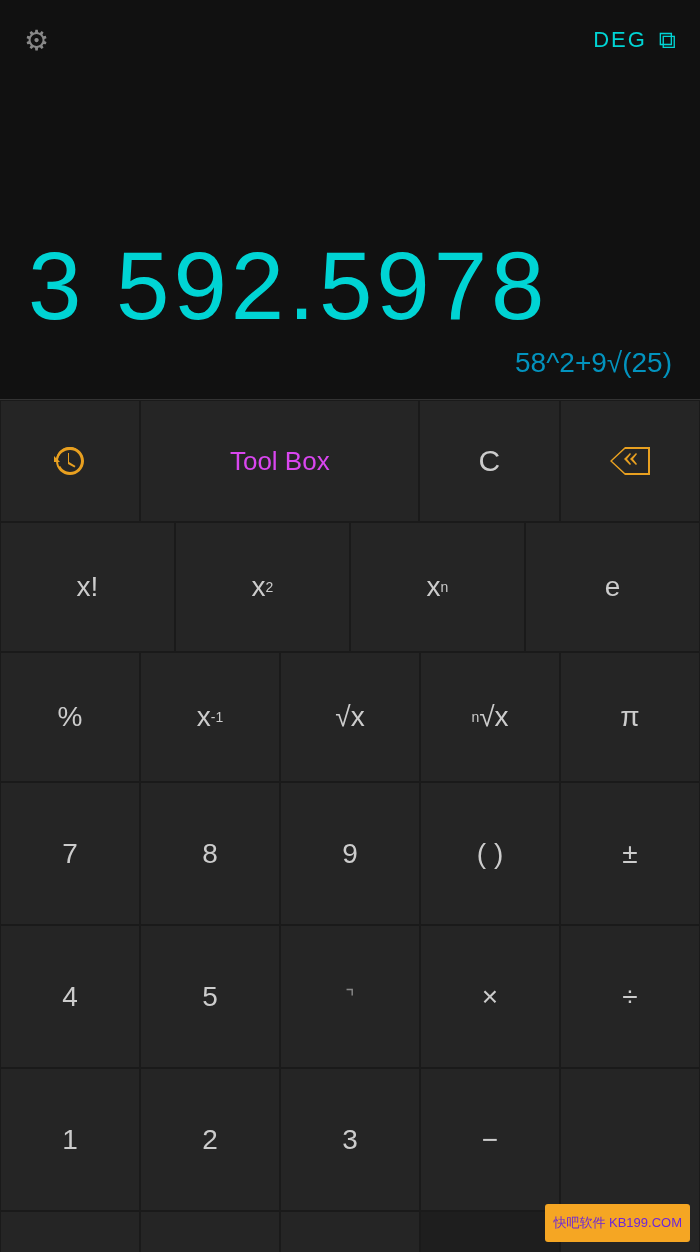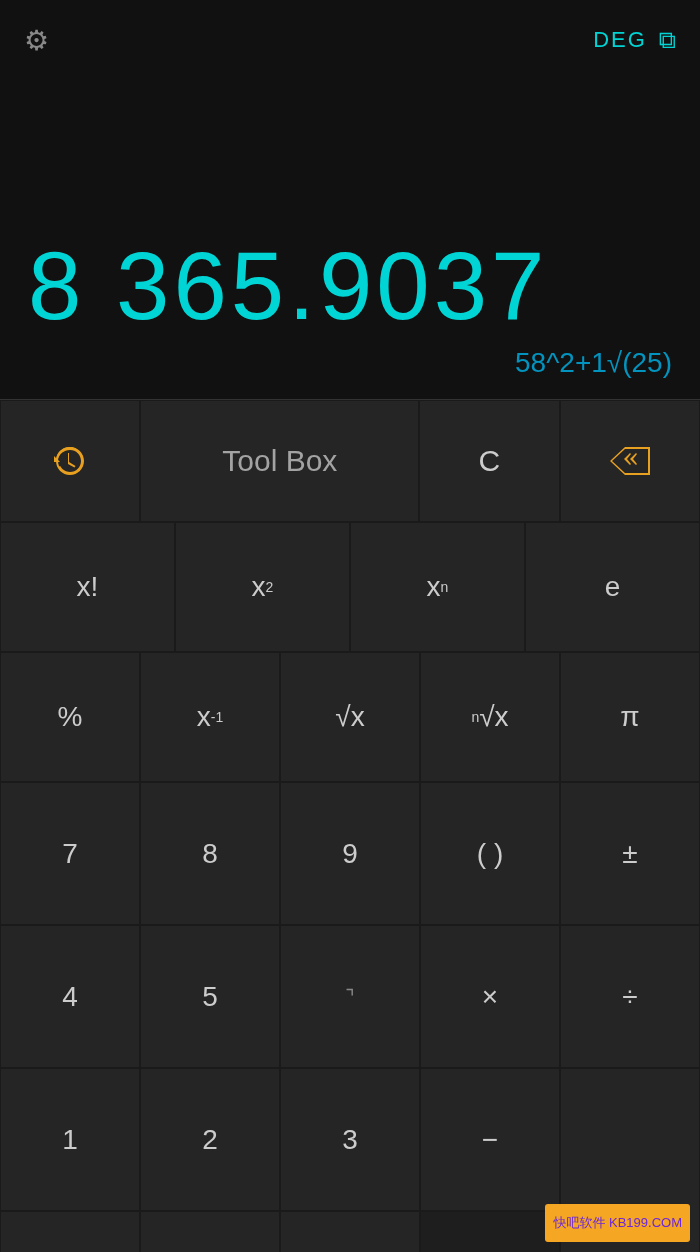--- a/index.html
+++ b/index.html
@@ -108,22 +108,22 @@
     .btn-wide {
       flex: 2;
     }
 
     .btn-history {
       color: #e8a020;
       font-size: 30px;
     }
 
     .btn-toolbox {
-      color: #a3a3a3;
-      font-size: 30px;
+      color: #d946ef;
+      font-size: 26px;
     }
 
     .btn-clear {
       color: #cccccc;
       font-size: 30px;
     }
 
     .btn-backspace {
       color: #e8a020;
       font-size: 30px;
@@ -201,22 +201,22 @@
 
 <div class="header">
   <span class="header-icon">⚙</span>
   <div class="header-right">
     <span class="deg-label">DEG</span>
     <span class="copy-icon">⧉</span>
   </div>
 </div>
 
 <div class="display">
-  <div class="main-result">8 365.9037</div>
-  <div class="expression">58^2+1√(25)</div>
+  <div class="main-result">3 592.5978</div>
+  <div class="expression">58^2+9√(25)</div>
 </div>
 
 <div class="keypad">
 
   <div class="row row-1">
     <div class="btn btn-history">
       <svg width="36" height="36" viewBox="0 0 36 36" fill="#e8a020">
         <path d="M18 4C10.268 4 4 10.268 4 18s6.268 14 14 14 14-6.268 14-14S25.732 4 18 4zm0 2c6.627 0 12 5.373 12 12S24.627 30 18 30 6 24.627 6 18 11.373 6 18 6zm-1 4v9l6.5 3.9-1 1.7L16 21V10h1z"></path>
         <path d="M18 4C11 4 5.2 8.8 4.2 15.2L2 13v6h6l-2.2-2.2C6.8 11.3 11.9 7 18 7c6.1 0 11 4.9 11 11s-4.9 11-11 11c-4.2 0-7.9-2.4-9.8-5.9L6.4 24C8.6 28.2 13 31 18 31c7.2 0 13-5.8 13-13S25.2 4 18 4z" fill="#e8a020"></path>
       </svg>

